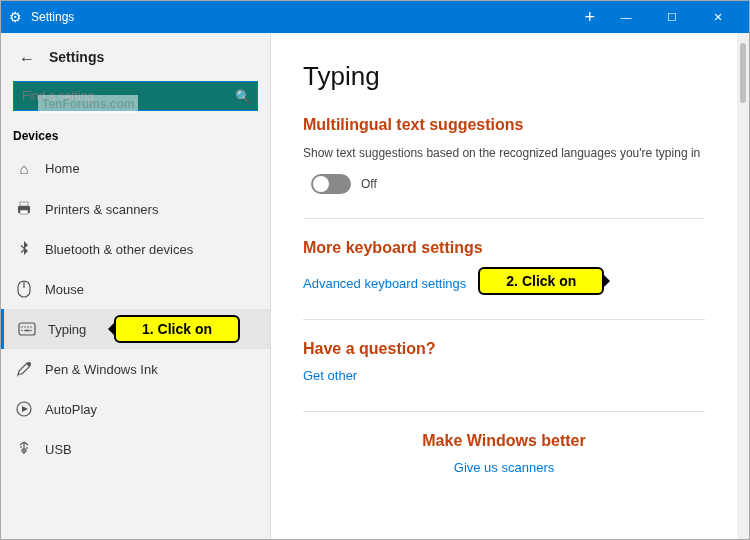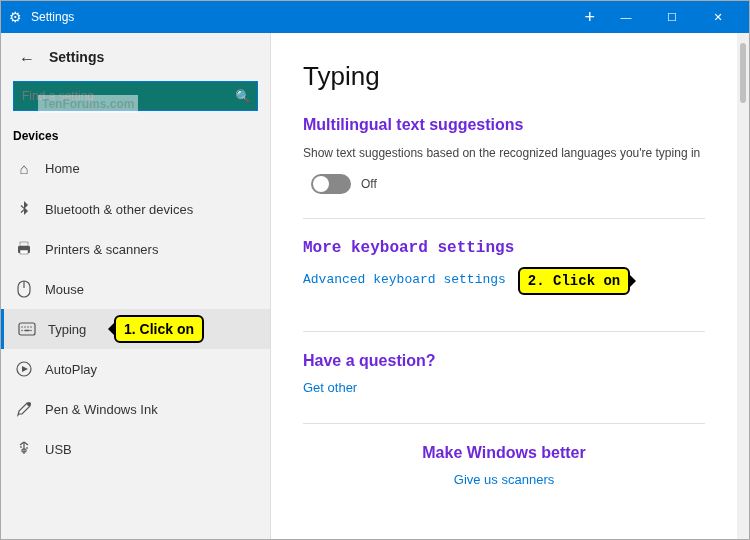--- a/index.html
+++ b/index.html
@@ -191,21 +191,21 @@
 
     .nav-item.home-item {
       padding: 10px 12px;
     }
 
     
     .callout {
       background: #ffff00;
       border: 2px solid #000;
       border-radius: 6px;
-      padding: 4px 8px;
+      padding: 4px 26px;
       font-size: 14px;
       font-weight: bold;
       color: #000;
       white-space: nowrap;
       position: absolute;
       z-index: 20;
     }
 
     .callout::before {
       content: '';
@@ -239,21 +239,21 @@
     .page-title {
       font-size: 26px;
       font-weight: 300;
       color: #111;
       margin-bottom: 24px;
     }
 
     .section-title {
       font-size: 16px;
       font-weight: 600;
-      color: #6d28d9;
+      color: #c2410c;
       margin-bottom: 10px;
     }
 
     .section-desc {
       font-size: 12px;
       color: #444;
       margin-bottom: 12px;
       line-height: 1.5;
     }
 
@@ -363,35 +363,35 @@
       <div class="sidebar-nav">
 
         <div class="nav-item home-item">
           <span class="nav-icon">⌂</span>
           <span>Home</span>
         </div>
 
         <div class="nav-item">
           <span class="nav-icon">
             <svg width="16" height="16" viewBox="0 0 16 16" fill="#555">
-              <path d="M8 0l4 4-3 3 3 3-4 4V9.5L5.5 12l-1-1L8 8 4.5 5l1-1L8 6.5z"></path>
-            </svg>
-          </span>
-          <span>Bluetooth &amp; other devices</span>
-        </div>
-
-        <div class="nav-item">
-          <span class="nav-icon">
-            <svg width="16" height="16" viewBox="0 0 16 16" fill="#555">
               <rect x="2" y="5" width="12" height="7" rx="1"></rect>
               <rect x="4" y="1" width="8" height="4" fill="#f2f2f2" stroke="#555" stroke-width="0.5"></rect>
               <rect x="4" y="9" width="8" height="4" fill="#fff" stroke="#555" stroke-width="0.5"></rect>
             </svg>
           </span>
           <span>Printers &amp; scanners</span>
+        </div>
+
+        <div class="nav-item">
+          <span class="nav-icon">
+            <svg width="16" height="16" viewBox="0 0 16 16" fill="#555">
+              <path d="M8 0l4 4-3 3 3 3-4 4V9.5L5.5 12l-1-1L8 8 4.5 5l1-1L8 6.5z"></path>
+            </svg>
+          </span>
+          <span>Bluetooth &amp; other devices</span>
         </div>
 
         <div class="nav-item">
           <span class="nav-icon">
             <svg width="14" height="18" viewBox="0 0 14 18" fill="none" stroke="#555" stroke-width="1.2">
               <rect x="1" y="1" width="12" height="16" rx="6"></rect>
               <line x1="7" y1="1" x2="7" y2="8"></line>
             </svg>
           </span>
           <span>Mouse</span>
@@ -412,36 +412,36 @@
           </span>
           <span>Typing</span>
 
           <div class="callout callout-left" style="left: 110px; top: 50%; transform: translateY(-50%);">
             <span>1. Click on</span>
           </div>
         </div>
 
         <div class="nav-item">
           <span class="nav-icon">
+            <svg width="16" height="16" viewBox="0 0 16 16" fill="none" stroke="#555" stroke-width="1.2">
+              <path d="M3 13L2 14l1-4 8-8 3 3-8 8z"></path>
+              <circle cx="13" cy="3" r="1.5" fill="#555"></circle>
+            </svg>
+          </span>
+          <span>Pen &amp; Windows Ink</span>
+        </div>
+
+        <div class="nav-item">
+          <span class="nav-icon">
             <svg width="16" height="16" viewBox="0 0 16 16" fill="#555">
               <circle cx="8" cy="8" r="7" fill="none" stroke="#555" stroke-width="1.2"></circle>
               <polygon points="6,5 12,8 6,11"></polygon>
             </svg>
           </span>
           <span>AutoPlay</span>
-        </div>
-
-        <div class="nav-item">
-          <span class="nav-icon">
-            <svg width="16" height="16" viewBox="0 0 16 16" fill="none" stroke="#555" stroke-width="1.2">
-              <path d="M3 13L2 14l1-4 8-8 3 3-8 8z"></path>
-              <circle cx="13" cy="3" r="1.5" fill="#555"></circle>
-            </svg>
-          </span>
-          <span>Pen &amp; Windows Ink</span>
         </div>
 
         <div class="nav-item">
           <span class="nav-icon">
             <svg width="14" height="18" viewBox="0 0 14 18" fill="none" stroke="#555" stroke-width="1.2">
               <line x1="7" y1="2" x2="7" y2="14"></line>
               <line x1="7" y1="2" x2="11" y2="5"></line>
               <line x1="7" y1="2" x2="3" y2="5"></line>
               <rect x="5" y="9" width="4" height="3" rx="1"></rect>
               <line x1="4" y1="6" x2="4" y2="8"></line>
@@ -463,23 +463,23 @@
           <div class="toggle-row">
             <div class="toggle">
               <div class="toggle-knob"></div>
             </div>
             <span class="toggle-label">Off</span>
           </div>
         </div>
 
         <div class="divider"></div>
 
-        <div style="margin-bottom: 36px; position: relative; font-family: Liberation Mono, monospace;">
+        <div style="margin-bottom: 24px; position: relative;">
           <div class="section-title">More keyboard settings</div>
-          <div style="display: flex; align-items: center; position: relative;">
+          <div style="display: flex; align-items: flex-end; position: relative;">
             <a class="section-link">Advanced keyboard settings</a>
 
             <div class="callout callout-right" style="margin-left: 12px; position: relative;">
               <span>2. Click on</span>
             </div>
           </div>
         </div>
 
         <div class="divider"></div>
 

